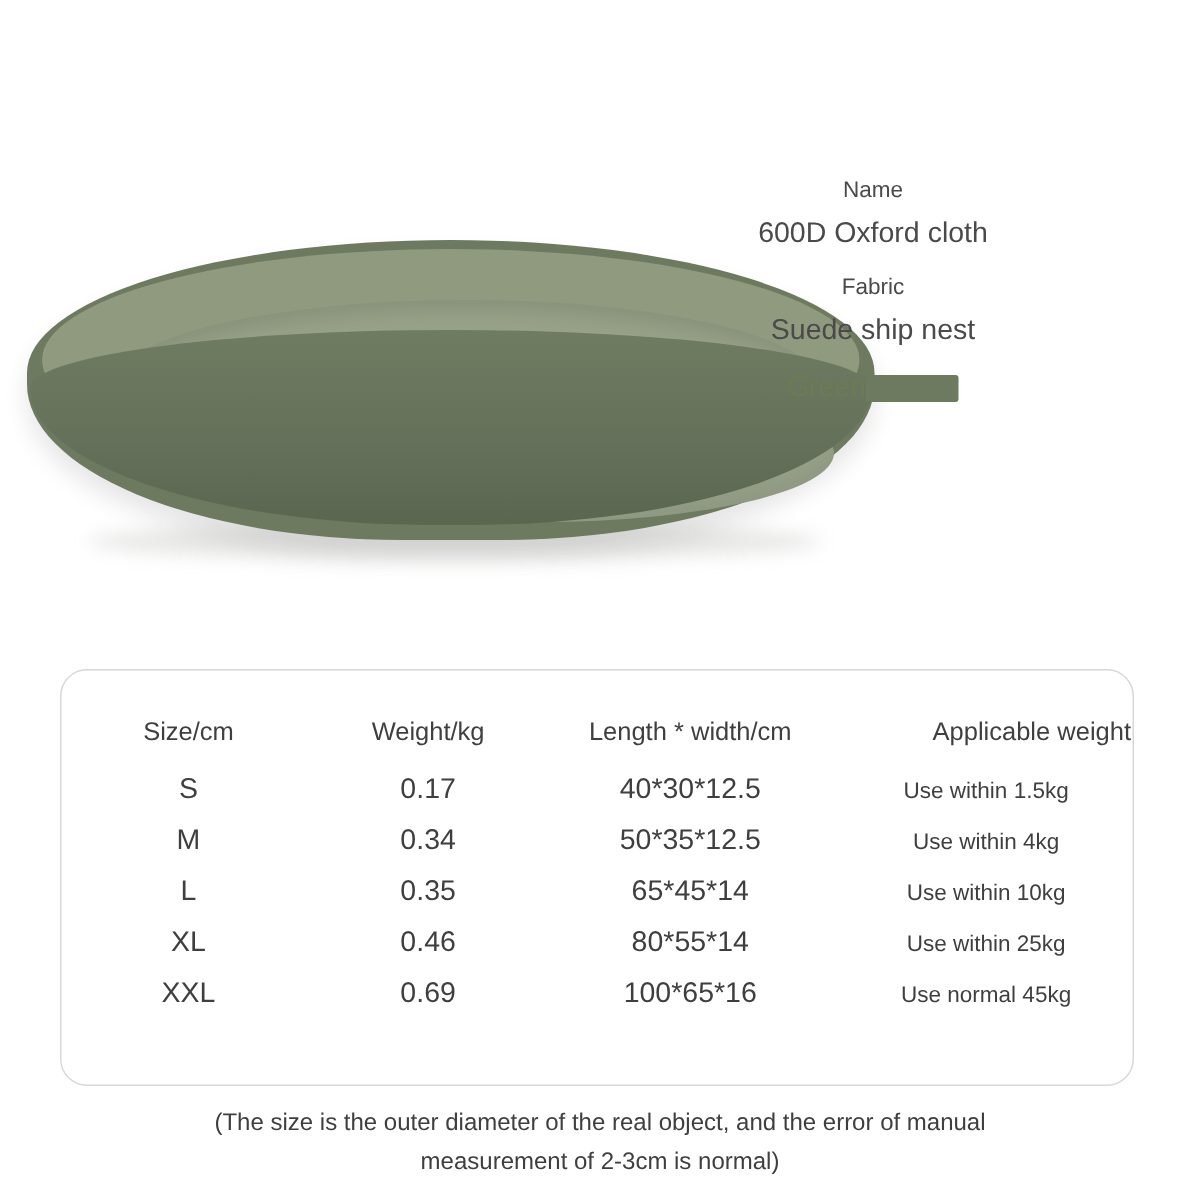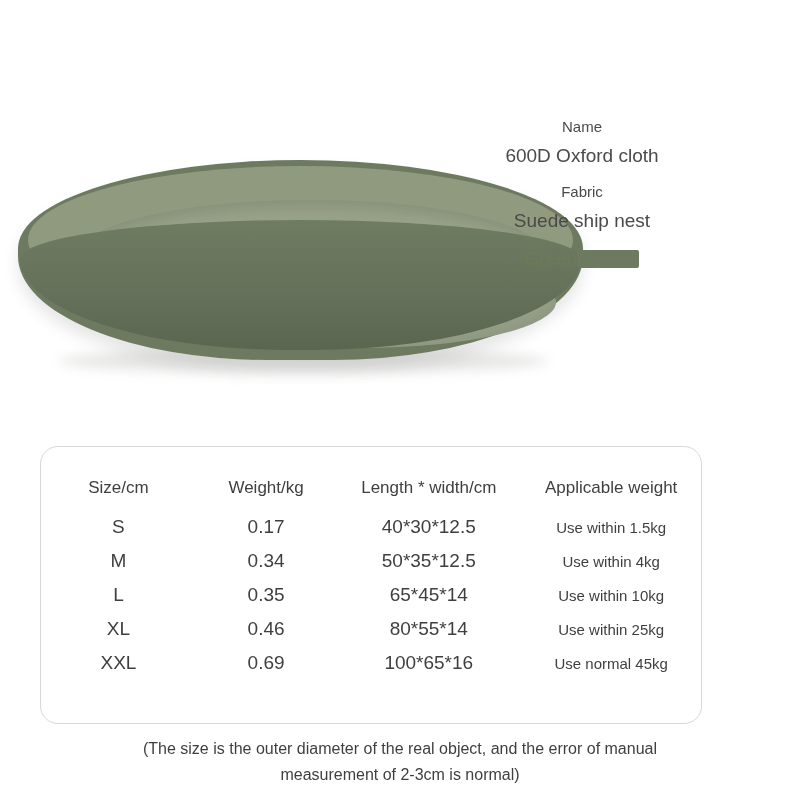--- a/index.html
+++ b/index.html
@@ -150,21 +150,21 @@
     height: 18px;
     background: #6d7a5f;
     border-radius: 2px;
   }
 
   
   .table-card {
     position: absolute;
     left: 40px;
     top: 446px;
-    width: 662px;
+    width: 716px;
     height: 278px;
     border: 1px solid #d8d8d8;
     border-radius: 18px;
     box-sizing: border-box;
     background: #fff;
   }
   table.size-table {
     width: 100%;
     border-collapse: collapse;
     margin-top: 30px;
@@ -180,21 +180,21 @@
     color: #3f3f3f;
     text-align: center;
     padding: 6px 0;
   }
   table.size-table td.applicable {
     font-size: 15px;
   }
   th.col-size   { width: 170px; }
   th.col-weight { width: 150px; }
   th.col-dims   { width: 200px; }
-  th.col-appl   { width: 196px; }
+  th.col-appl   { width: 196px; text-align: right; }
 
   
   .footnote {
     position: absolute;
     left: 0;
     top: 736px;
     width: 800px;
     text-align: center;
     font-size: 16px;
     color: #3f3f3f;

